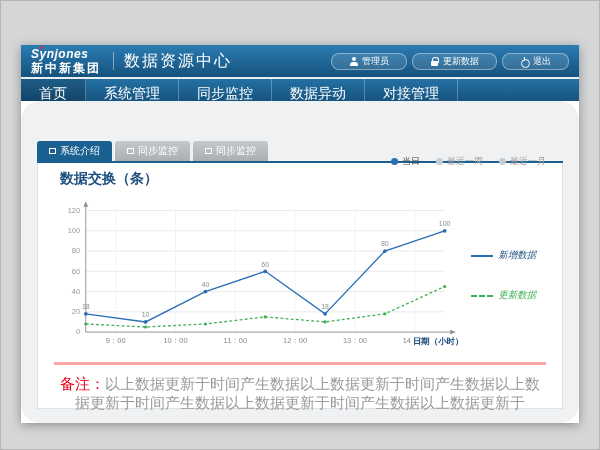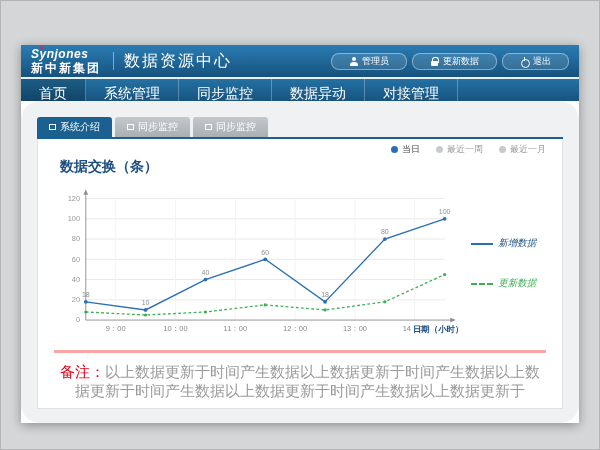--- a/index.html
+++ b/index.html
@@ -26,21 +26,21 @@
   .ic-lock::after  { content:""; position:absolute; left:1px; bottom:0; width:7px; height:5px; background:#fff; border-radius:1px; }
   .ic-power::before{ content:""; position:absolute; left:1px; top:2px; width:7px; height:7px; border:1px solid #fff; border-radius:50%; }
   .ic-power::after { content:""; position:absolute; left:4px; top:0; width:1px; height:4px; background:#fff; }
 
   
   .nav { height:24px; background:linear-gradient(#2471a3,#175480); border-top:2px solid #e9eef1; display:flex; flex:none; }
   .nav-item { color:#fff; font-size:14px; line-height:22px; padding:3px 18px; border-right:1px solid rgba(255,255,255,.28); cursor:pointer; }
   .nav-item.active { background:rgba(0,0,0,.18); }
 
   
-  .content { flex:1; background:#eff1f2; padding:16px 16px 14px; display:flex; flex-direction:column; min-height:0;border-radius:19px; }
+  .content { flex:1; background:#eff1f2; padding:40px 16px 14px; display:flex; flex-direction:column; min-height:0;border-radius:19px; }
   .tabs { display:flex; border-bottom:2px solid #1a6091; flex:none; }
   .tab { height:20px; line-height:20px; font-size:10px; color:#fff; padding:0 12px; margin-right:3px;
          border-radius:3px 3px 0 0; background:linear-gradient(#c3c8cc,#a9afb4); cursor:pointer; display:flex; align-items:center; }
   .tab.active { background:#1a6091; }
   .tab-ic { width:7px; height:6px; border:1px solid #fff; display:inline-block; margin-right:4px; }
 
   .panel { flex:1; background:#fff; border:1px solid #dfe2e4; border-top:none; padding:8px 16px 12px;
            display:flex; flex-direction:column; min-height:0;justify-content:center; }
   .filter-legend { display:flex; justify-content:flex-end; gap:16px; font-size:9px; color:#999; flex:none; }
   .filter-item { display:flex; align-items:center; cursor:pointer; }

